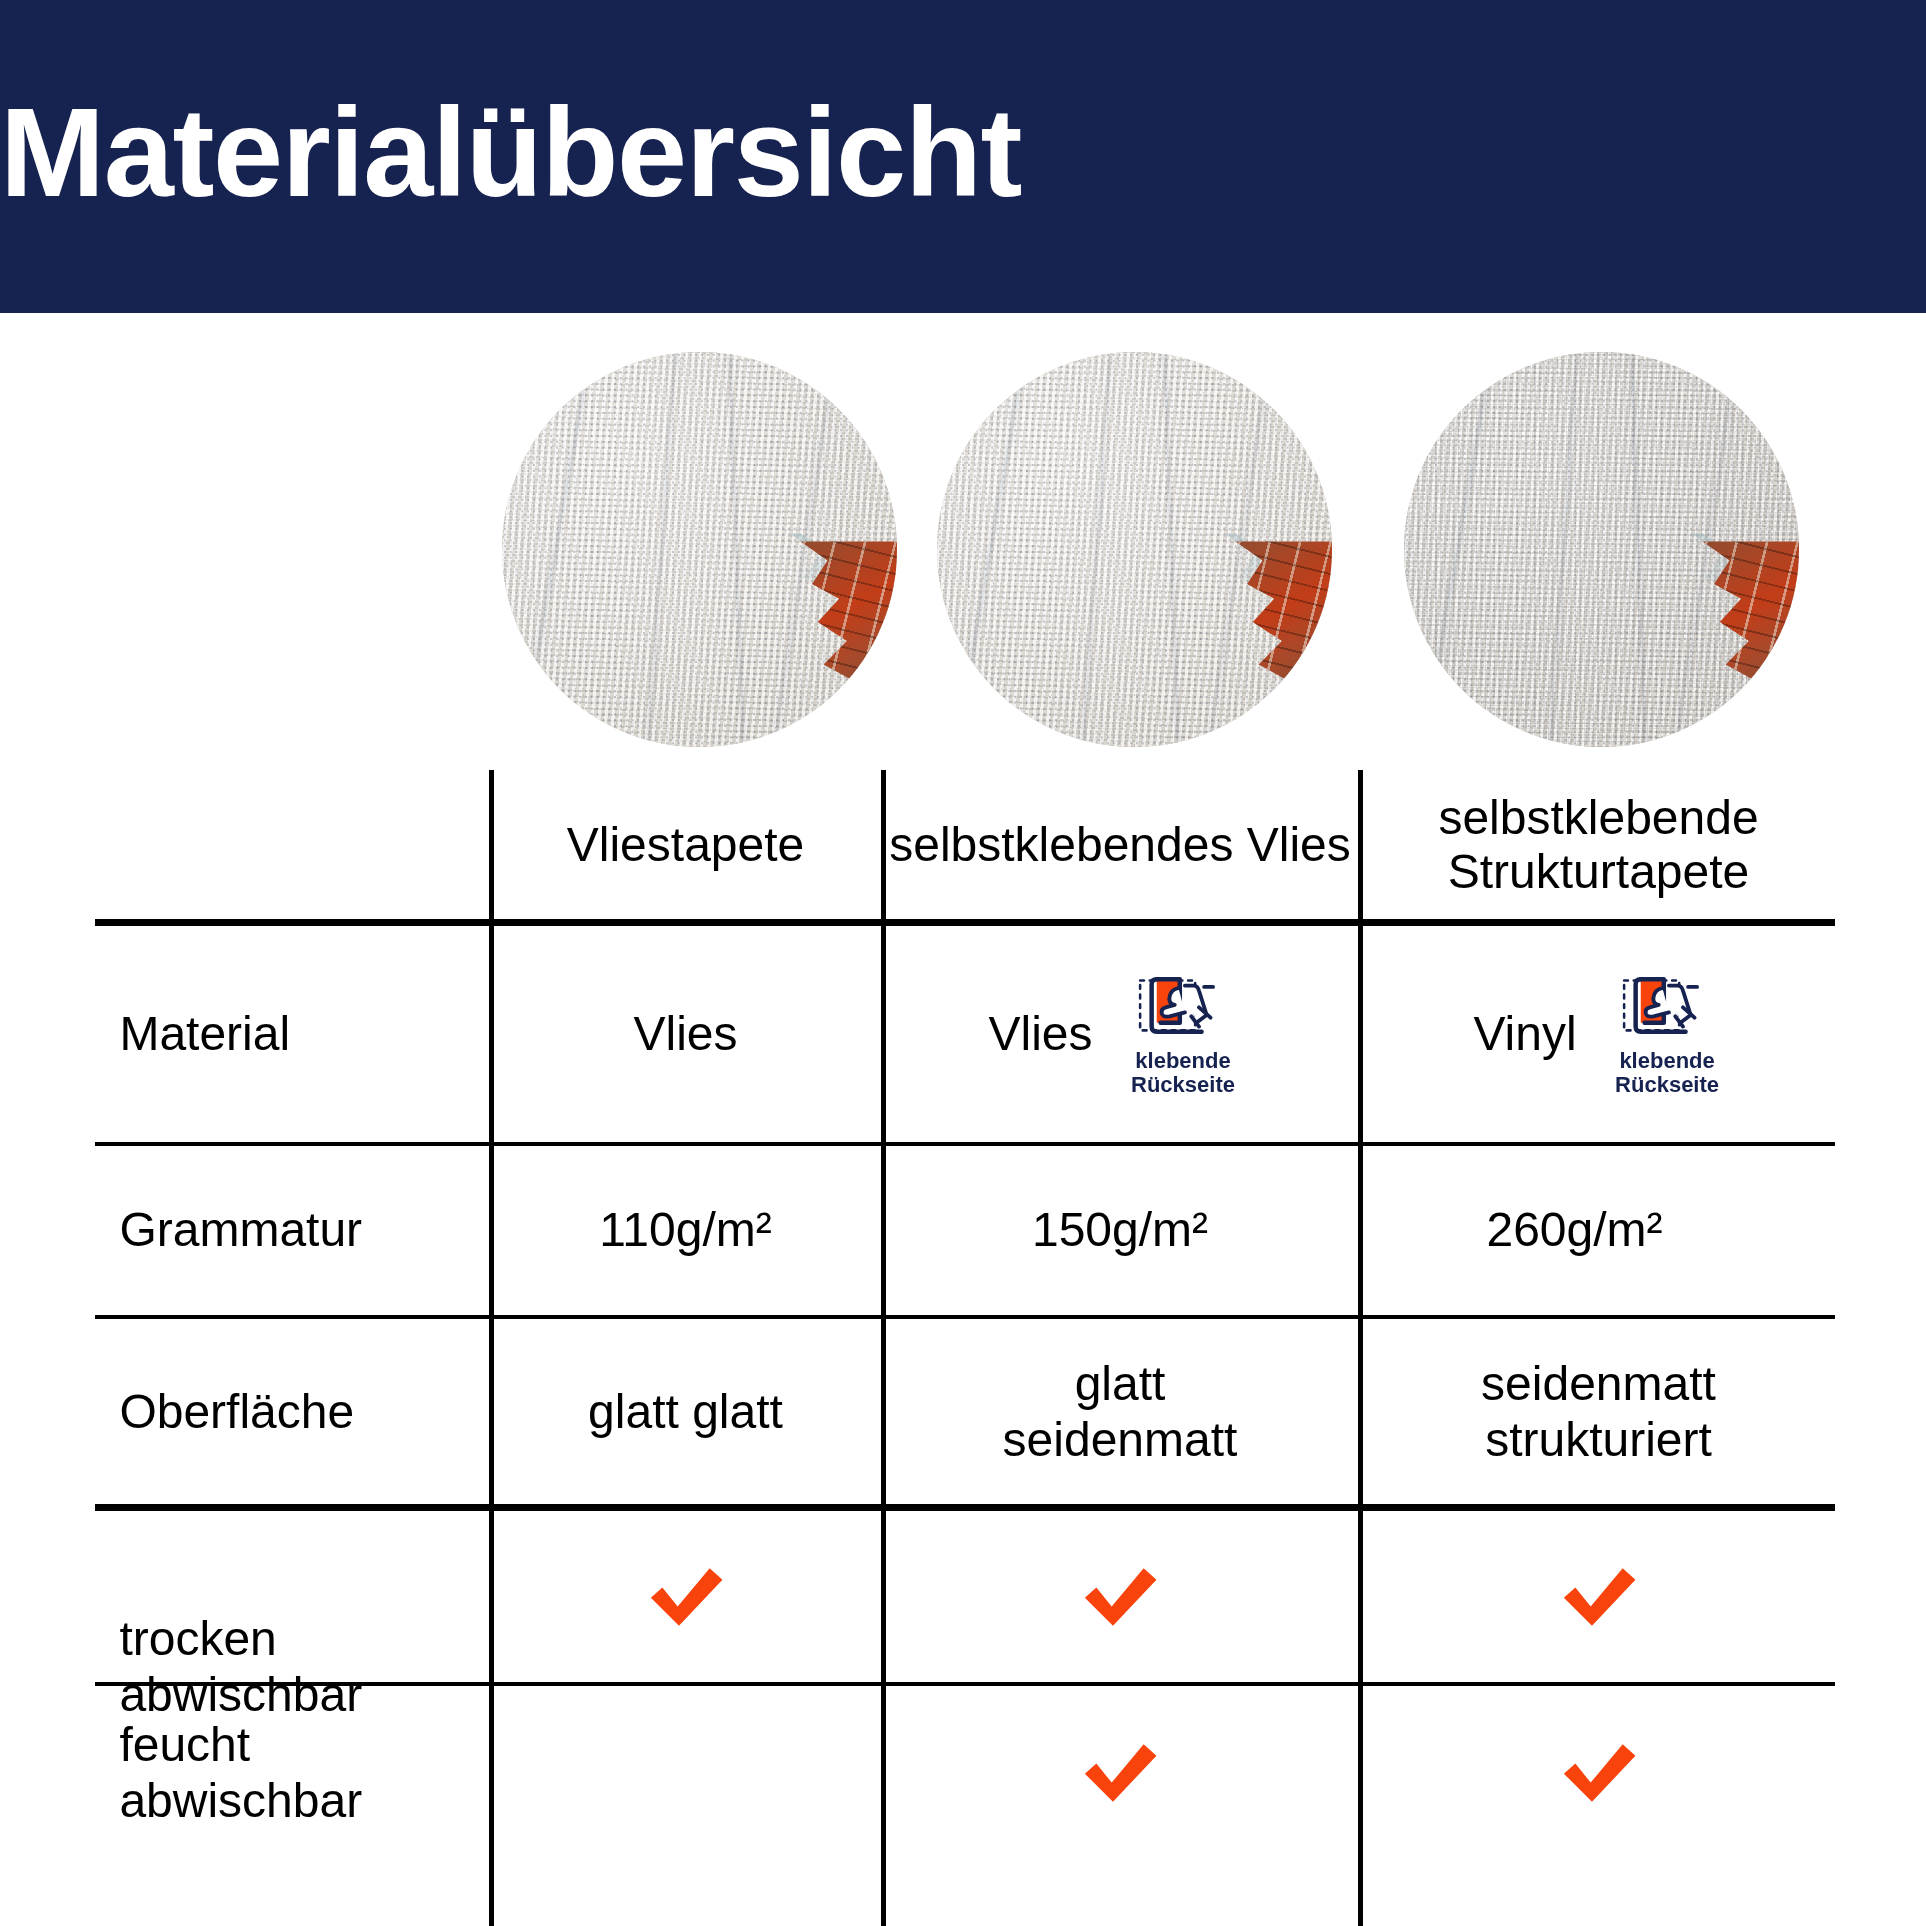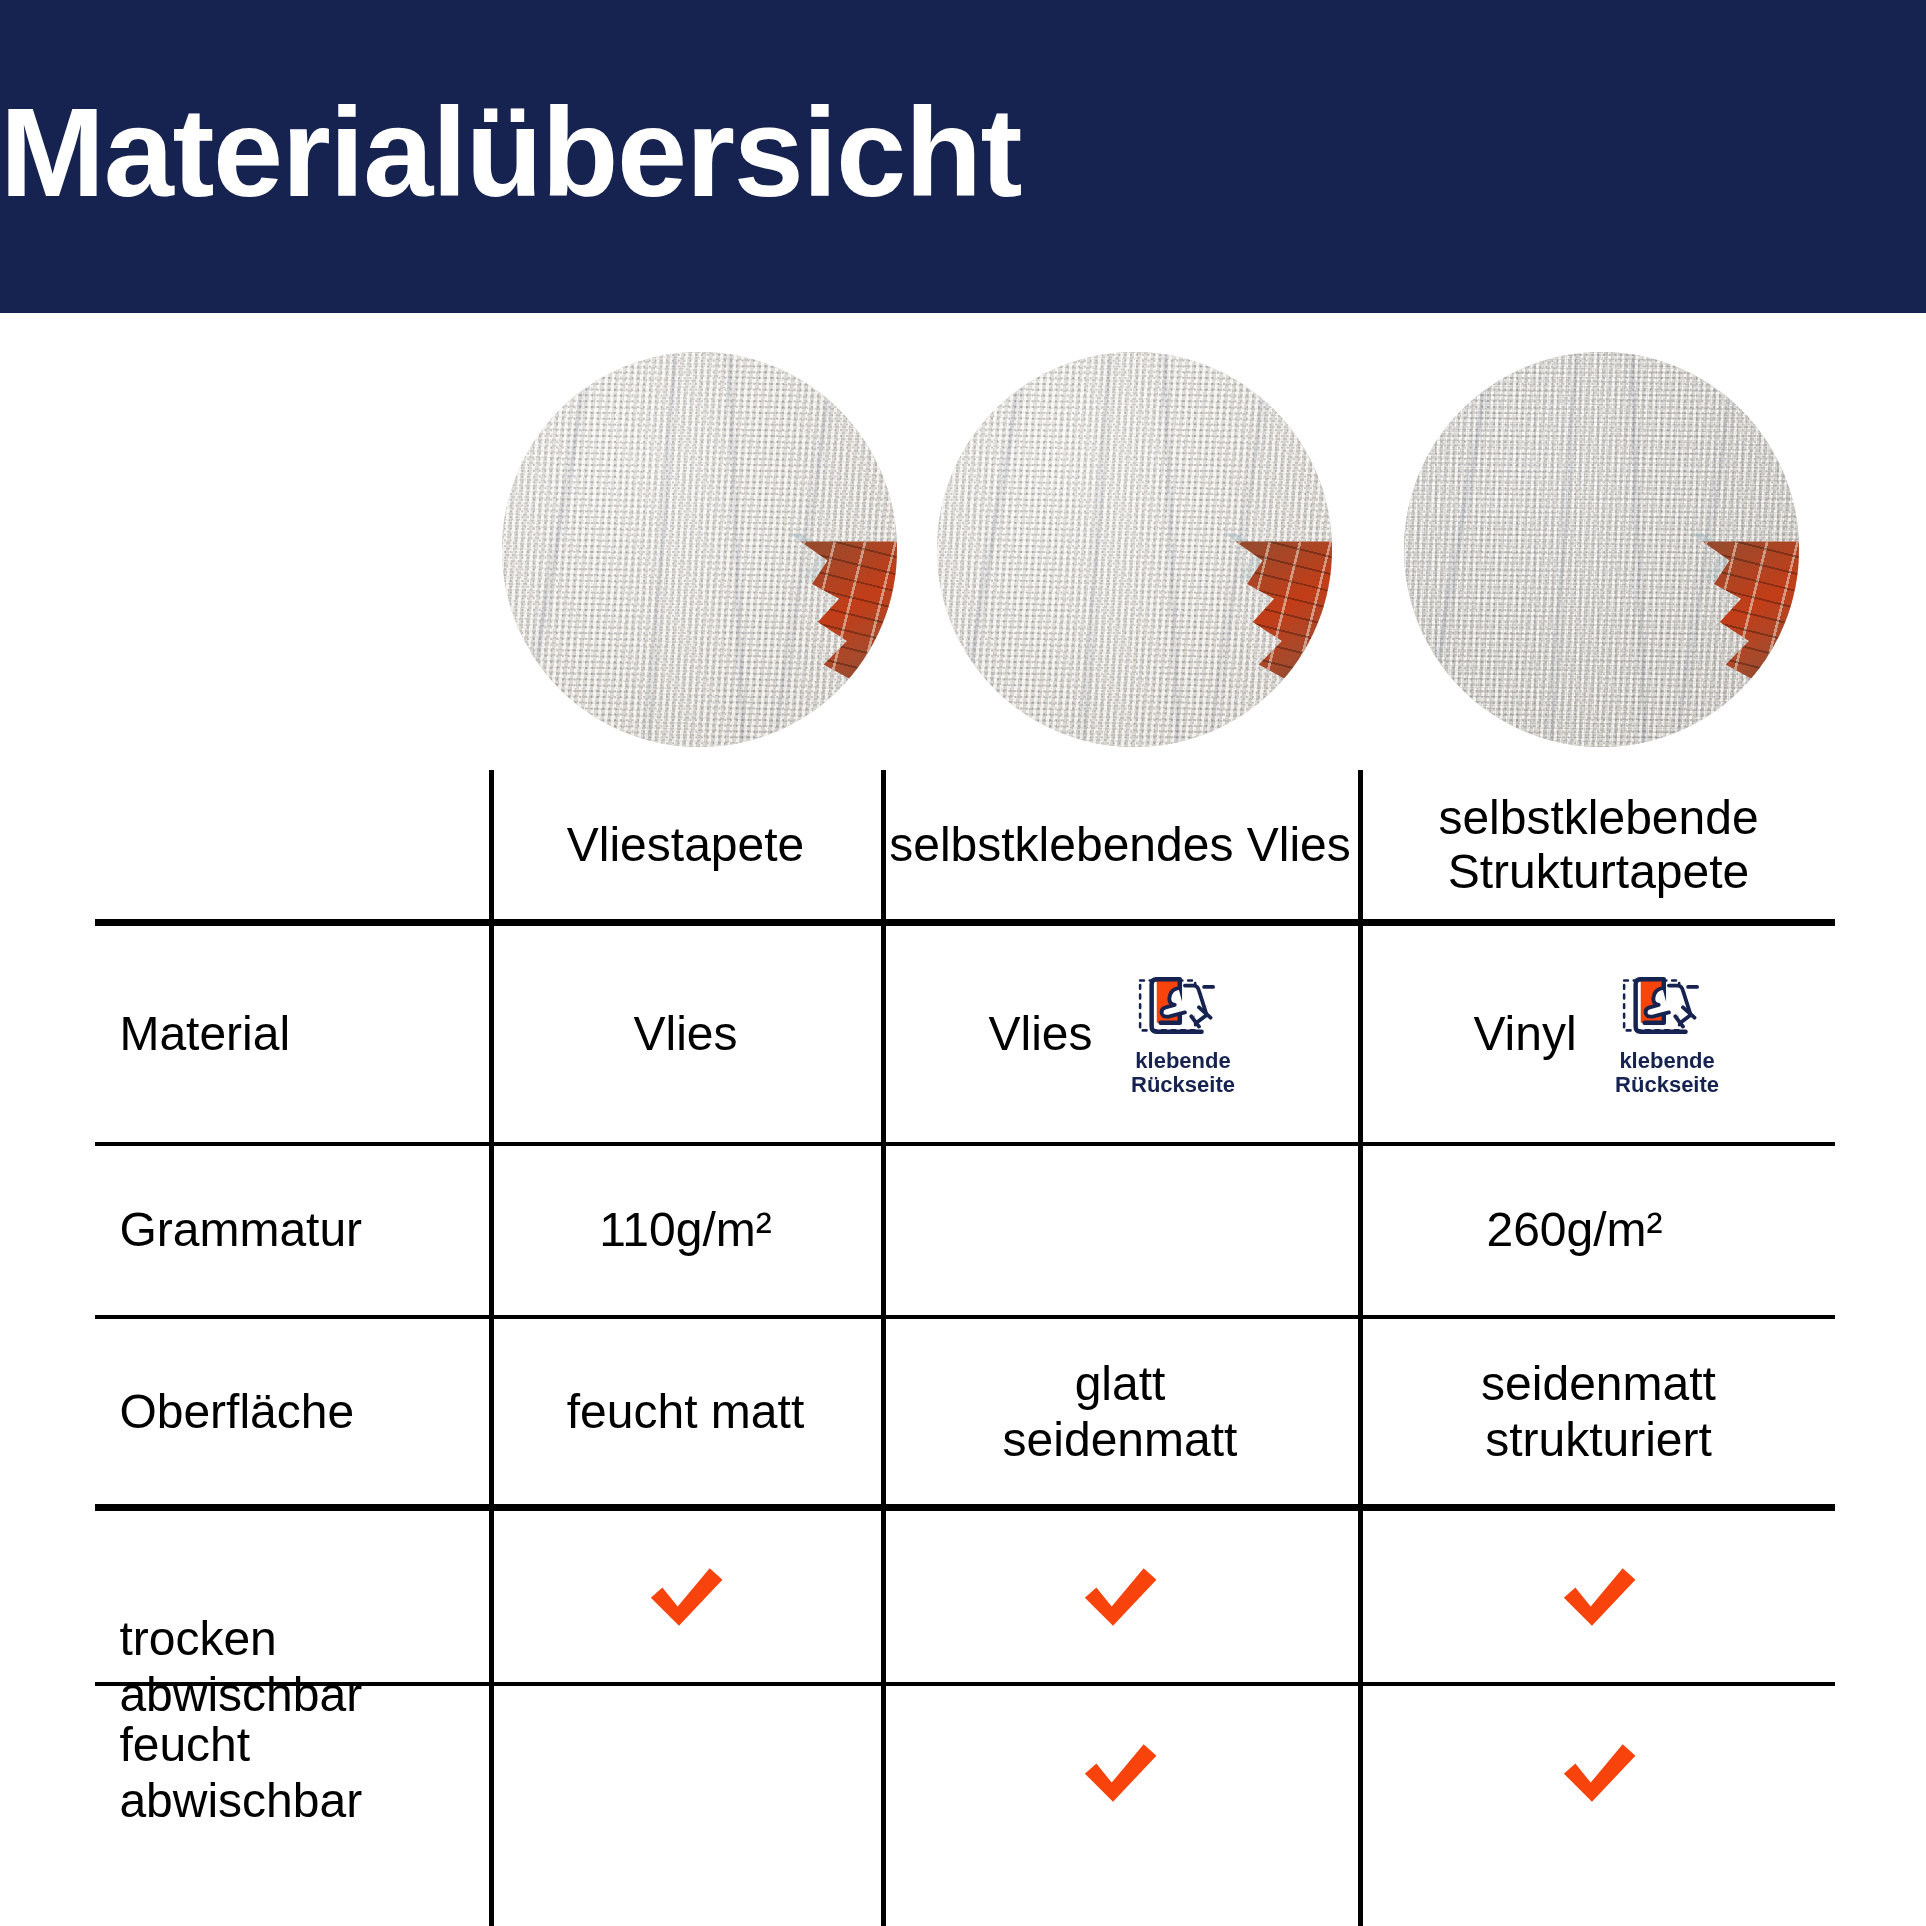--- a/index.html
+++ b/index.html
@@ -233,29 +233,32 @@
         </div>
       </div>
     </div>
 
     <div class="cell t-body rowlabel" style="left:95px; top:1145px; width:392px; height:169px;">
       <span>Grammatur</span>
     </div>
     <div class="cell t-body" style="left:494px; top:1145px; width:383px; height:169px;">
       <span>110g/m²</span>
     </div>
+    <div class="cell t-body" style="left:887px; top:1145px; width:466px; height:169px;">
+      <span>150g/m²</span>
+    </div>
     <div class="cell t-body" style="left:1340px; top:1145px; width:469px; height:169px;">
       <span>260g/m²</span>
     </div>
 
     <div class="cell t-body rowlabel" style="left:95px; top:1319px; width:392px; height:185px;">
       <span>Oberfläche</span>
     </div>
     <div class="cell t-body" style="left:494px; top:1319px; width:383px; height:185px;">
-      <span style="white-space:pre-line;">feucht matt</span>
+      <span style="white-space:pre-line;">glatt glatt</span>
     </div>
     <div class="cell t-body" style="left:887px; top:1319px; width:466px; height:185px;">
       <span style="white-space:pre-line;">glatt
 seidenmatt</span>
     </div>
     <div class="cell t-body" style="left:1364px; top:1319px; width:469px; height:185px;">
       <span style="white-space:pre-line;">seidenmatt
 strukturiert</span>
     </div>
 

